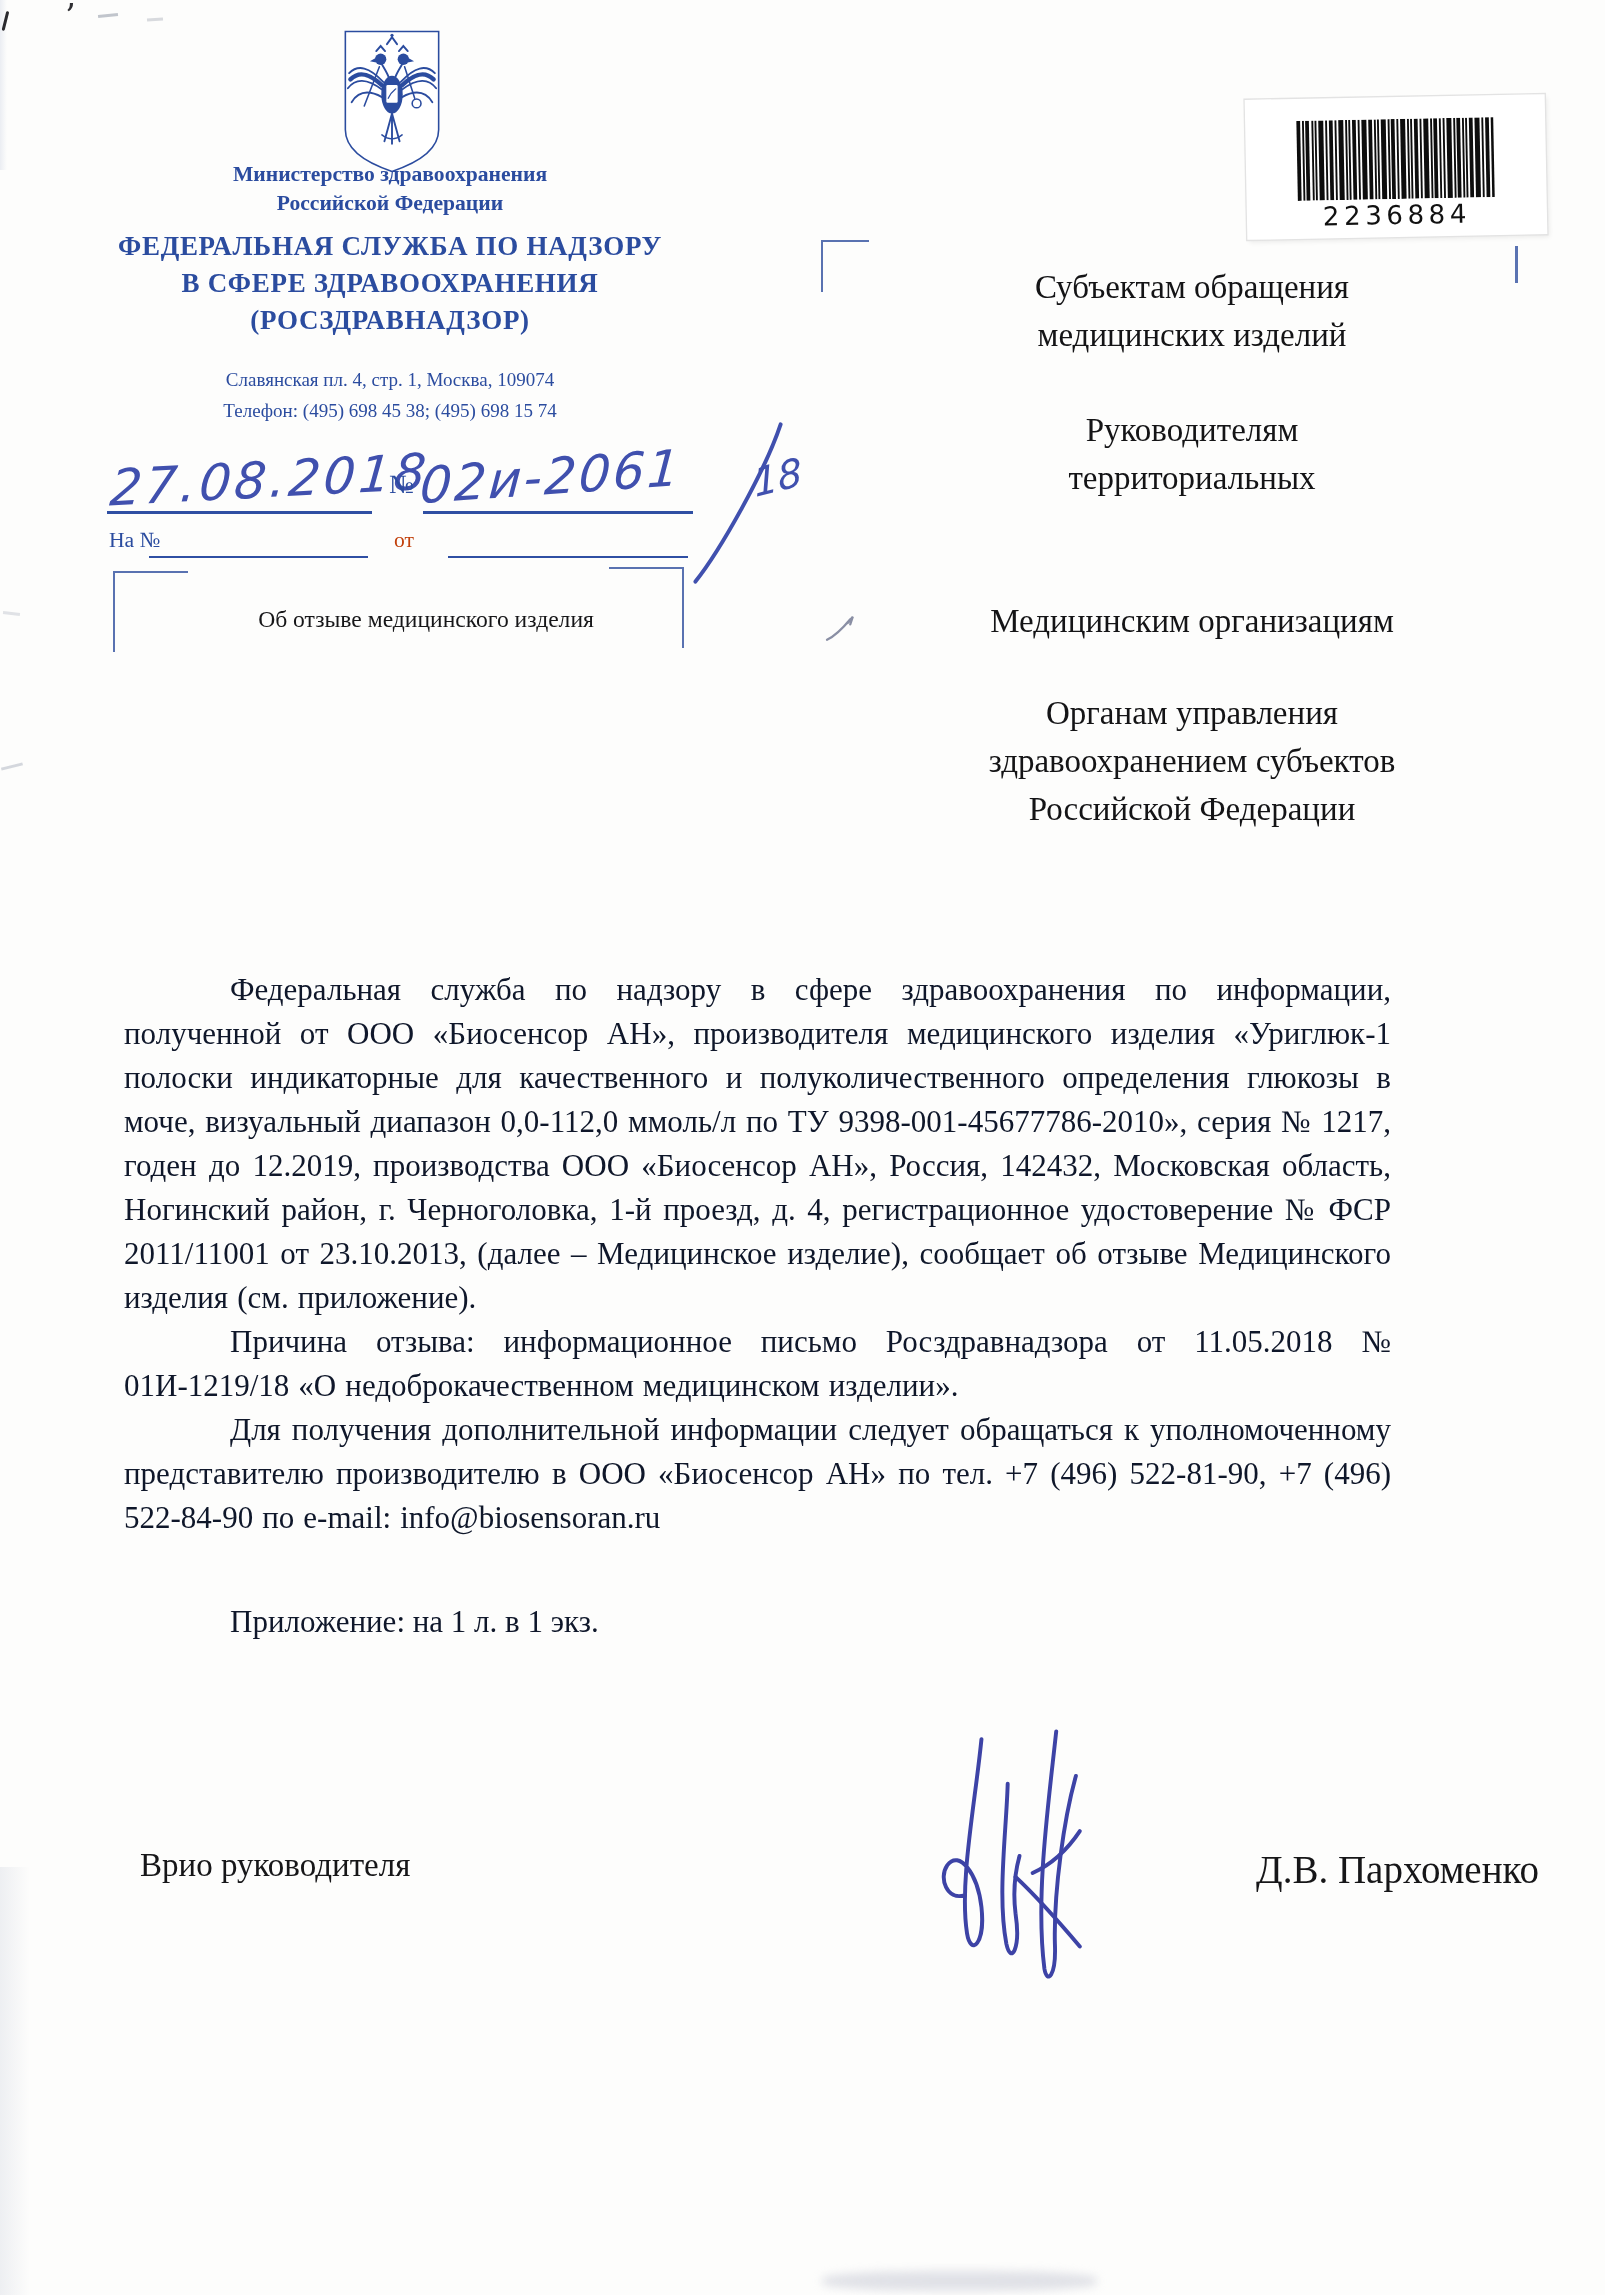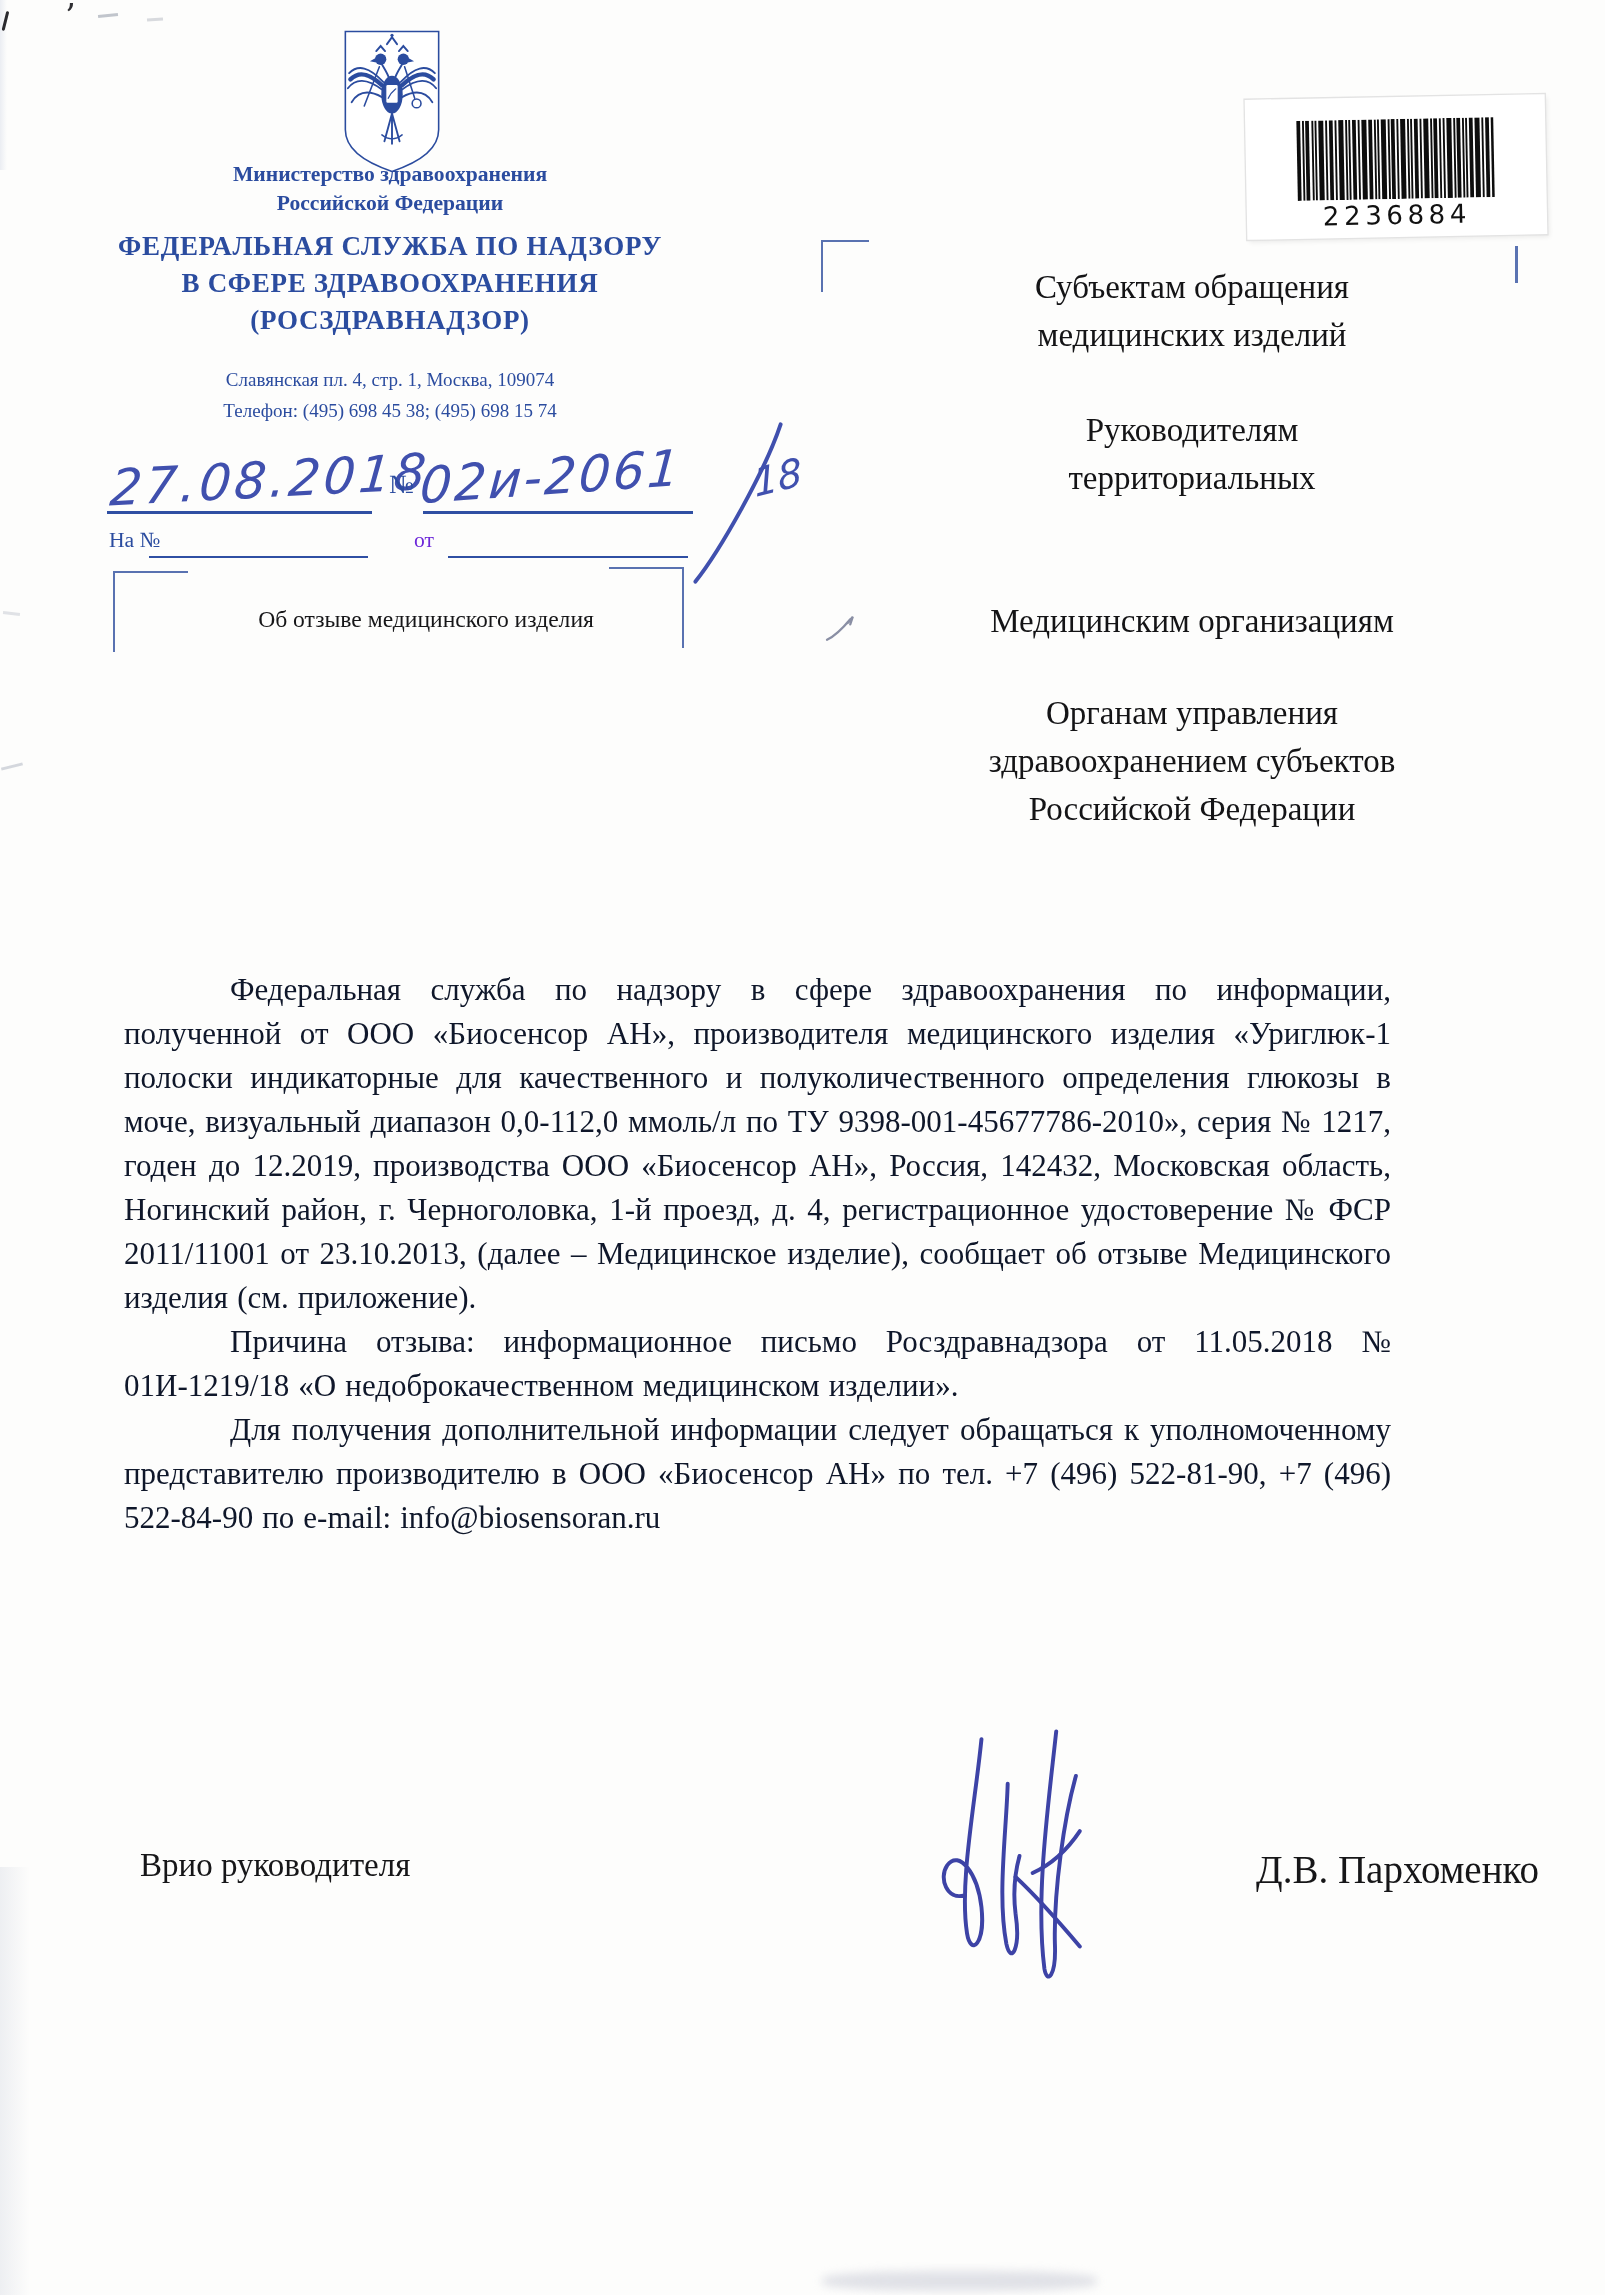--- a/index.html
+++ b/index.html
@@ -35,21 +35,21 @@
   .hand{font-family:"DejaVu Sans",sans-serif;font-style:italic;color:#4050ae;}
   .hw-date{position:absolute;left:110px;top:451px;font-size:50px;letter-spacing:3.3px;transform:rotate(-3deg) skewX(-8deg);}
   .hw-number{position:absolute;left:420px;top:448px;font-size:50px;letter-spacing:2.6px;transform:rotate(-4deg) skewX(-8deg);}
   .hw-suffix{position:absolute;left:753px;top:455px;font-size:39px;transform:rotate(-14deg) skewX(-8deg);}
   .num-sign{position:absolute;left:389px;top:470px;color:#2b4c9f;font-size:26px;}
   .rule{position:absolute;background:#2f4fa3;}
   .u-date{left:107px;top:511px;width:265px;height:2.6px;}
   .u-number{left:423px;top:511px;width:270px;height:2.6px;}
   .na-label{position:absolute;left:109px;top:528px;color:#2b4c9f;font-size:21.6px;}
   .u-na{left:149px;top:556px;width:219px;height:2px;}
-  .ot-label{position:absolute;left:414px;top:528px;color:#6d28d9;font-size:21.6px;}
+  .ot-label{position:absolute;left:394px;top:528px;color:#c2410c;font-size:21.6px;}
   .u-ot{left:448px;top:556px;width:240px;height:2px;}
   .slash-svg{position:absolute;left:681px;top:406px;width:118px;height:190px;}
 
   
   .crn{position:absolute;border:0 solid #3d5aa5;opacity:.85;}
   .crn-subj-l{left:113px;top:571px;width:73px;height:79px;border-left-width:2.6px;border-top-width:2.6px;}
   .crn-subj-r{left:609px;top:567px;width:73px;height:79px;border-right-width:2.6px;border-top-width:2.6px;}
   .subject{position:absolute;left:164px;top:606px;width:524px;text-align:center;font-size:23.6px;color:#161618;}
 
   
@@ -230,20 +230,21 @@
   </div>
 
   <svg class="pen-tick" viewBox="0 0 56 48">
     <path d="M4,40 C16,34 30,20 40,8 M36,14 L44,4 L40,16" stroke="#8a8fa4" stroke-width="3.5" fill="none" stroke-linecap="round"></path>
   </svg>
 
   <div class="body-block">
     <p>Федеральная служба по надзору в сфере здравоохранения по информации, полученной от ООО «Биосенсор АН», производителя медицинского изделия «Уриглюк-1 полоски индикаторные для качественного и полуколичественного определения глюкозы в моче, визуальный диапазон 0,0-112,0 ммоль/л по ТУ 9398-001-45677786-2010», серия № 1217, годен до 12.2019, производства ООО «Биосенсор АН», Россия, 142432, Московская область, Ногинский район, г. Черноголовка, 1-й проезд, д. 4, регистрационное удостоверение № ФСР 2011/11001 от 23.10.2013, (далее – Медицинское изделие), сообщает об отзыве Медицинского изделия (см. приложение).</p>
     <p>Причина отзыва: информационное письмо Росздравнадзора от 11.05.2018 № 01И-1219/18 «О недоброкачественном медицинском изделии».</p>
     <p>Для получения дополнительной информации следует обращаться к уполномоченному представителю производителю в ООО «Биосенсор АН» по тел. +7 (496) 522-81-90, +7 (496) 522-84-90 по e-mail: info@biosensoran.ru</p>
+    <div class="attachment">Приложение: на 1 л. в 1 экз.</div>
   </div>
 
   <div class="sig-title">Врио руководителя</div>
   <svg class="sig-svg" viewBox="0 0 320 430">
     <g stroke="#3d43a6" stroke-width="6" fill="none" stroke-linecap="round">
       <path d="M118,40 C108,140 84,260 96,336 C102,372 124,352 118,296 C112,244 84,208 66,232 C52,252 66,286 92,278"></path>
       <path d="M158,108 C156,180 142,280 156,352 C163,384 178,360 170,306 C166,274 170,240 176,218"></path>
       <path d="M232,28 C220,140 200,280 214,390 C218,414 232,402 230,352 C228,272 244,160 262,96"></path>
       <path d="M170,250 C196,274 234,316 268,356"></path>
       <path d="M268,180 C248,210 222,232 196,244"></path>

